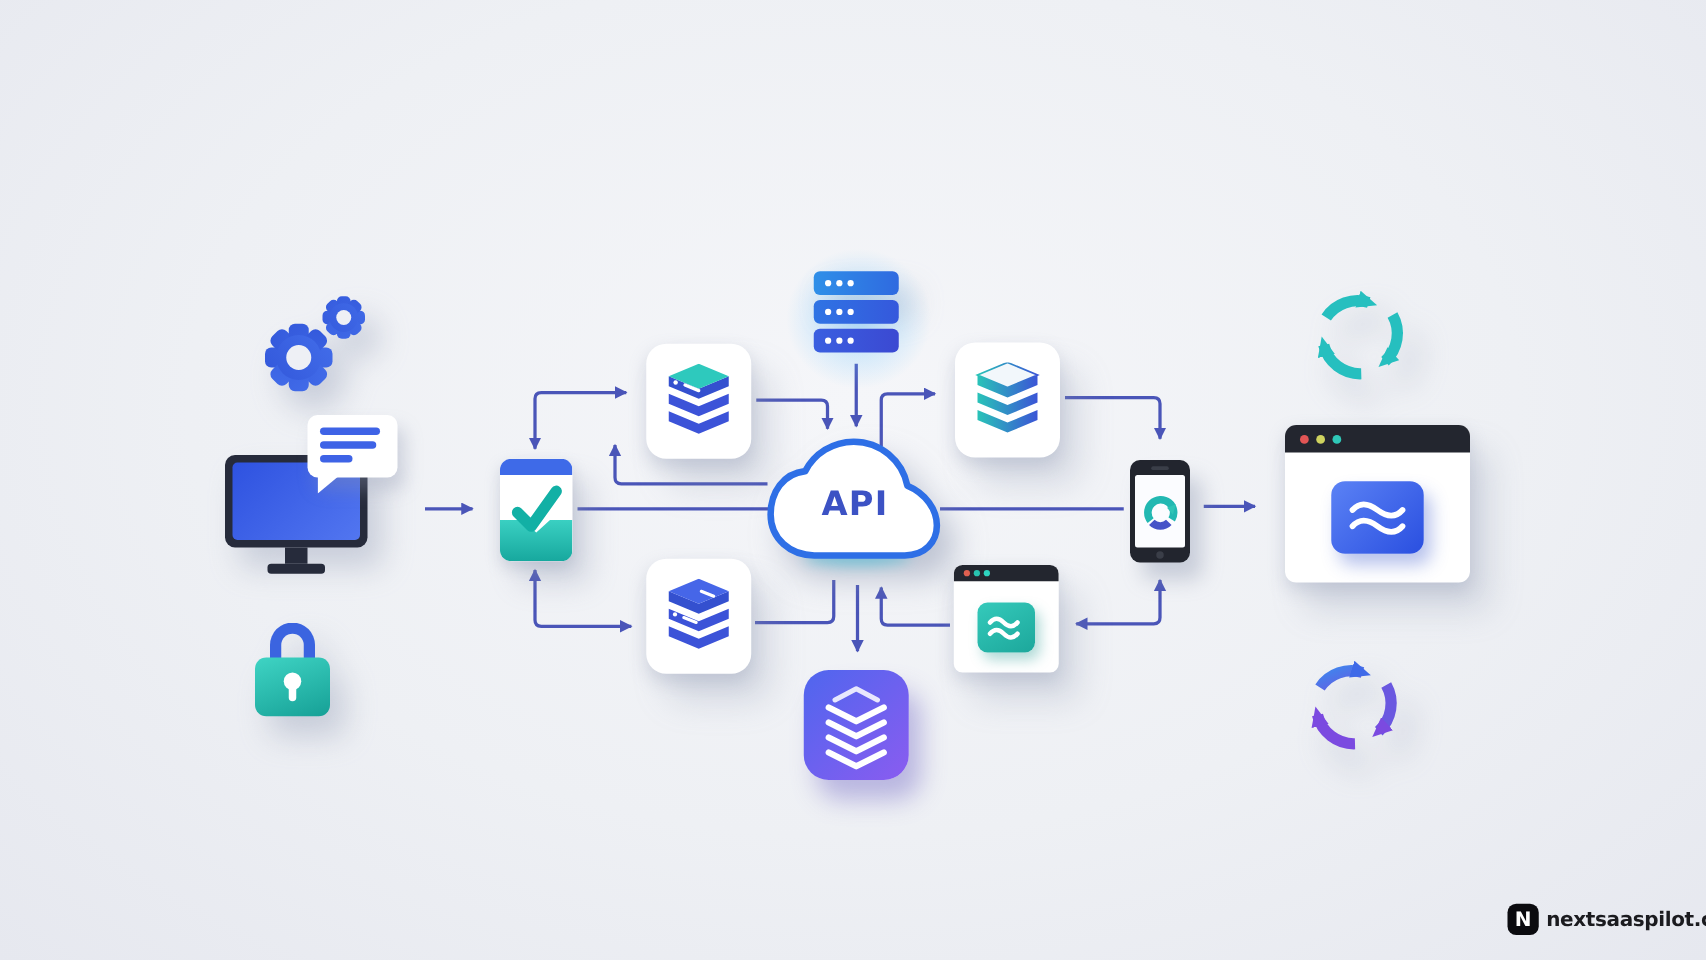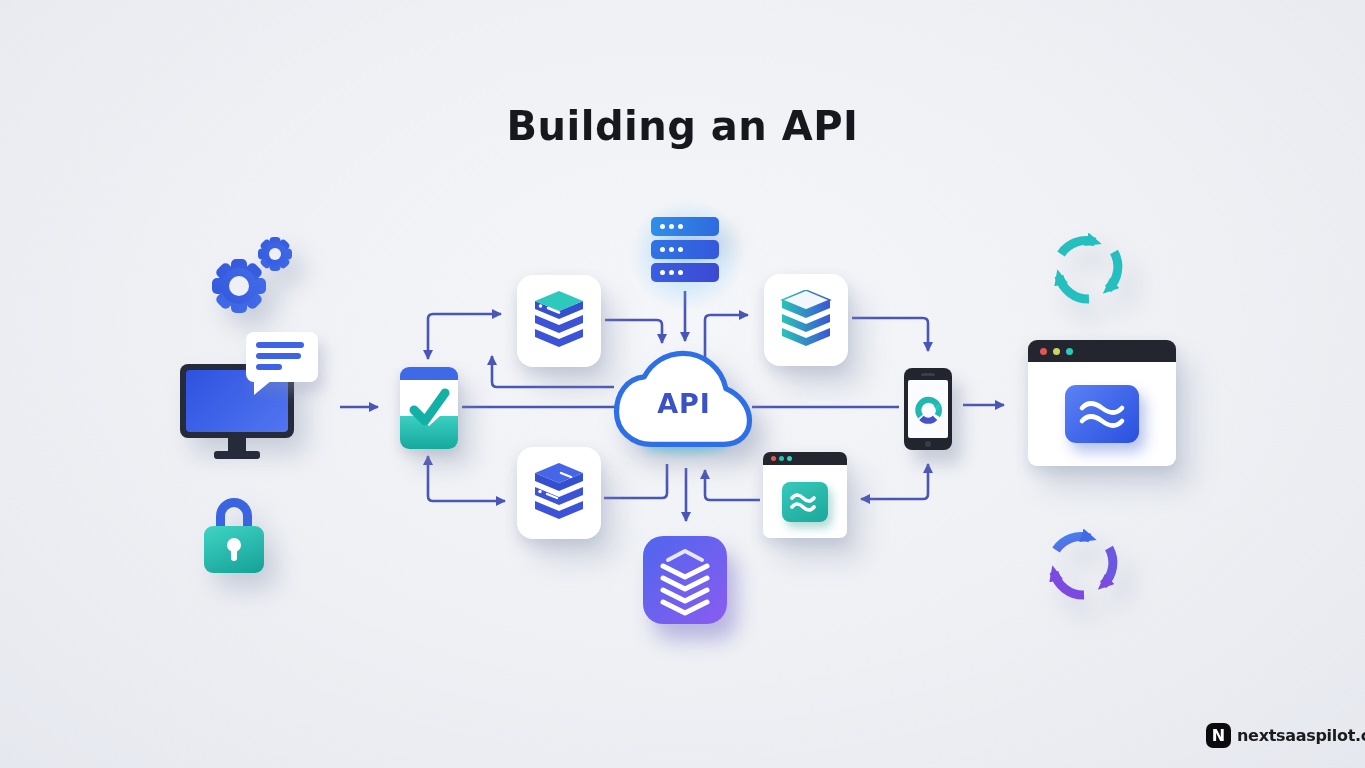--- a/index.html
+++ b/index.html
@@ -56,21 +56,20 @@
   
   .wm-box{left:1206px;top:723px;width:25px;height:25px;background:#0b0b0f;border-radius:7px;
     color:#fff;font-weight:700;font-size:16px;text-align:center;line-height:25px;}
   .wm-text{left:1237px;top:726px;font-size:16px;font-weight:600;color:#1b1b1f;letter-spacing:-.3px;}
 </style>
 </head>
 <body>
 
 <div id="canvas">
 
-  <div class="abs title">Building an API</div>
 
   <svg class="abs connectors" width="1365" height="768">
     <defs>
       <marker id="mE" markerUnits="userSpaceOnUse" markerWidth="12" markerHeight="12" refX="9" refY="5" orient="auto">
         <path d="M0,0 L10,5 L0,10 Z" fill="#4a55b8"></path>
       </marker>
       <marker id="mS" markerUnits="userSpaceOnUse" markerWidth="12" markerHeight="12" refX="9" refY="5" orient="auto-start-reverse">
         <path d="M0,0 L10,5 L0,10 Z" fill="#4a55b8"></path>
       </marker>
     </defs>

